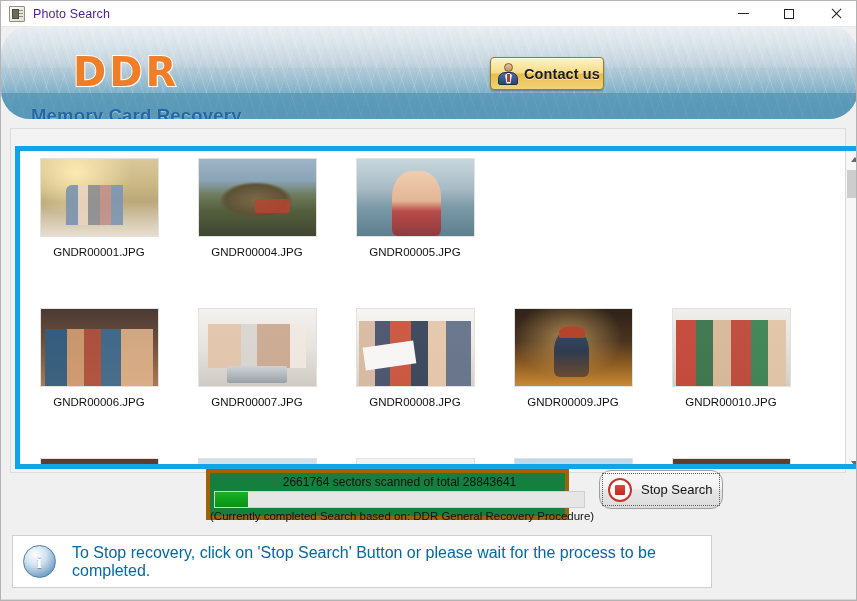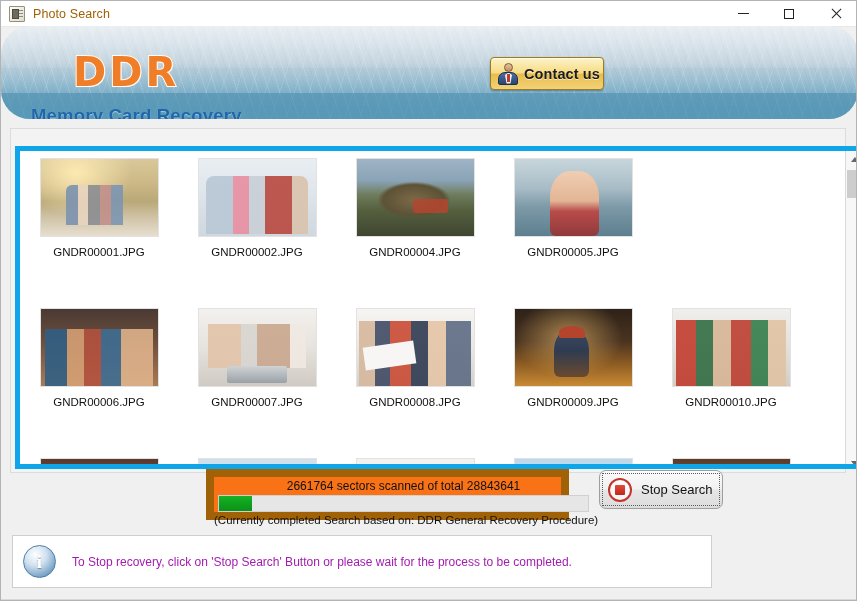--- a/index.html
+++ b/index.html
@@ -38,21 +38,21 @@
     background:#6e6a5c;
     box-shadow:0 0 0 1px #4d4a40 inset;
   }
   .tb-icon:after{
     content:"";position:absolute;right:1px;top:3px;width:4px;height:1px;
     background:#8c8madd;
     box-shadow:0 3px 0 #8f8b7a, 0 6px 0 #8f8b7a;
     background:#8f8b7a;
   }
   .tb-title{
-    font-size:12.5px;color:#a16207;letter-spacing:.1px;
+    font-size:12.5px;color:#4c1d95;letter-spacing:.1px;
     white-space:nowrap;
   }
   .tb-controls{
     position:absolute;right:0;top:0;height:25px;display:flex;
   }
   .tb-btn{
     width:46px;height:25px;display:flex;align-items:center;justify-content:center;
     color:#333;font-size:12px;line-height:1;
     cursor:default;
   }
@@ -315,22 +315,22 @@
   .vs-down{position:absolute;bottom:0;left:0;}
   .vs-down .tri{border-left:4px solid transparent;border-right:4px solid transparent;border-top:5px solid #666;}
   .vs-thumb{
     position:absolute;left:1px;top:19px;width:15px;height:28px;
     background:#cdcdcd;cursor:default;
   }
 
   
   .progress-box{
     position:absolute;left:205px;top:350px;width:363px;height:51px;
-    border:8px solid #a16207;
-    background:#f97316;
+    border:4px solid #a16207;
+    background:#15803d;
     box-sizing:border-box;
   }
   .progress-line1{
     position:absolute;left:0;top:1px;width:379px;height:16px;
     text-align:center;font-size:12px;color:#111;line-height:16px;
     white-space:nowrap;
   }
   .progress-track{
     position:absolute;left:4px;top:18px;width:371px;height:17px;
     background:#e6e6e6;
@@ -342,21 +342,21 @@
     background:linear-gradient(180deg,#17b22a 0%,#0fa11c 50%,#0c9117 100%);
   }
   .progress-line2{
     position:absolute;left:0;top:36px;width:379px;height:14px;
     text-align:center;font-size:11.5px;color:#111;line-height:14px;
     white-space:nowrap;
   }
   .stop-btn{
     position:absolute;left:598px;top:351px;width:124px;height:39px;
     border:1px solid #9e9e9e;
-    border-radius:7px;
+    border-radius:12px;
     background:linear-gradient(180deg,#fbfbfb 0%,#f1f1f1 48%,#e6e6e6 52%,#dcdcdc 100%);
     box-sizing:border-box;
     display:flex;align-items:center;
     cursor:pointer;
   }
   .stop-btn:after{
     content:"";position:absolute;left:2px;top:2px;right:2px;bottom:2px;
     border:1px dotted #5a5a5a;pointer-events:none;
   }
   .stop-ico{
@@ -385,21 +385,21 @@
     width:33px;height:33px;margin-left:10px;margin-right:16px;flex:none;
     border-radius:50%;
     background:radial-gradient(circle at 36% 28%, #ffffff 0%, #cfe0ef 38%, #7fa8cb 72%, #4a7aa3 100%);
     border:1px solid #4e7da6;
     box-sizing:border-box;
     display:flex;align-items:center;justify-content:center;
     color:#ffffff;font-weight:bold;font-size:19px;
     font-family:"Liberation Serif", serif;
     text-shadow:0 1px 1px rgba(0,0,0,.35);
   }
-  .info-text{font-size:12px;color:#a21caf;letter-spacing:0;}
+  .info-text{font-size:16px;color:#0369a1;letter-spacing:0;}
 
   .bottom-rule{
     position:absolute;left:0;bottom:0;width:857px;height:1px;background:#d8d8d8;
   }
 </style>
 </head>
 <body>
 
 <div class="app">
 
@@ -450,26 +450,20 @@
         <div class="thumb-grid" id="thumb-grid">
             <div class="thumb-row">
               <div class="thumb-cell">
                 <div class="thumb-img">
                   <div class="ph p1"></div>
                 </div>
                 <div class="thumb-name">GNDR00001.JPG</div>
               </div>
               <div class="thumb-cell">
                 <div class="thumb-img">
-                  <div class="ph p2"></div>
-                </div>
-                <div class="thumb-name">GNDR00002.JPG</div>
-              </div>
-              <div class="thumb-cell">
-                <div class="thumb-img">
                   <div class="ph p4"></div>
                 </div>
                 <div class="thumb-name">GNDR00004.JPG</div>
               </div>
               <div class="thumb-cell">
                 <div class="thumb-img">
                   <div class="ph p5"></div>
                 </div>
                 <div class="thumb-name">GNDR00005.JPG</div>
               </div>

